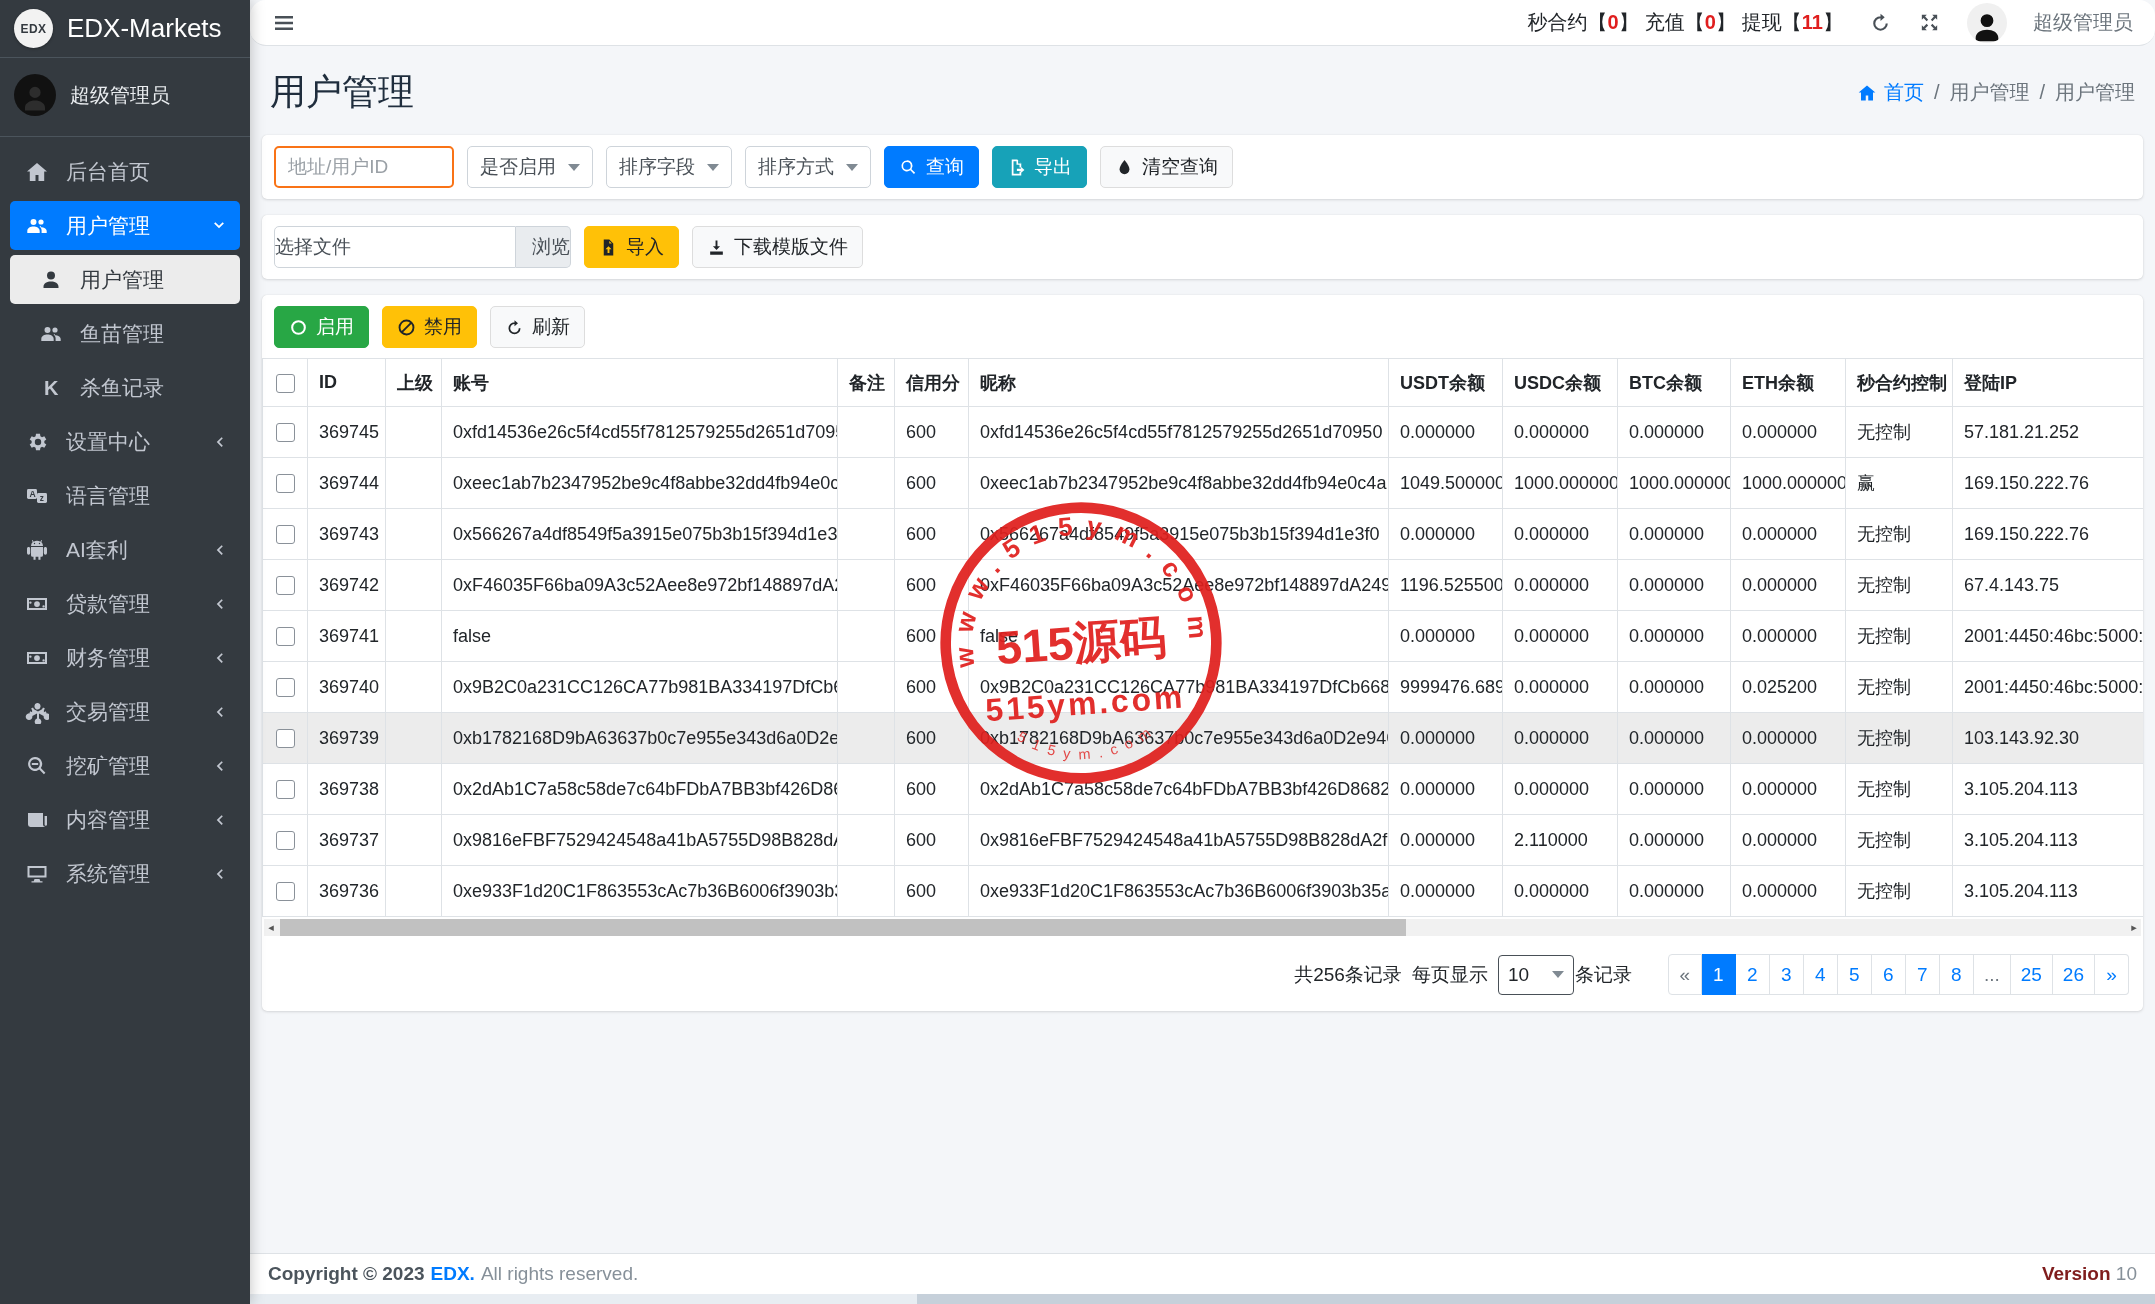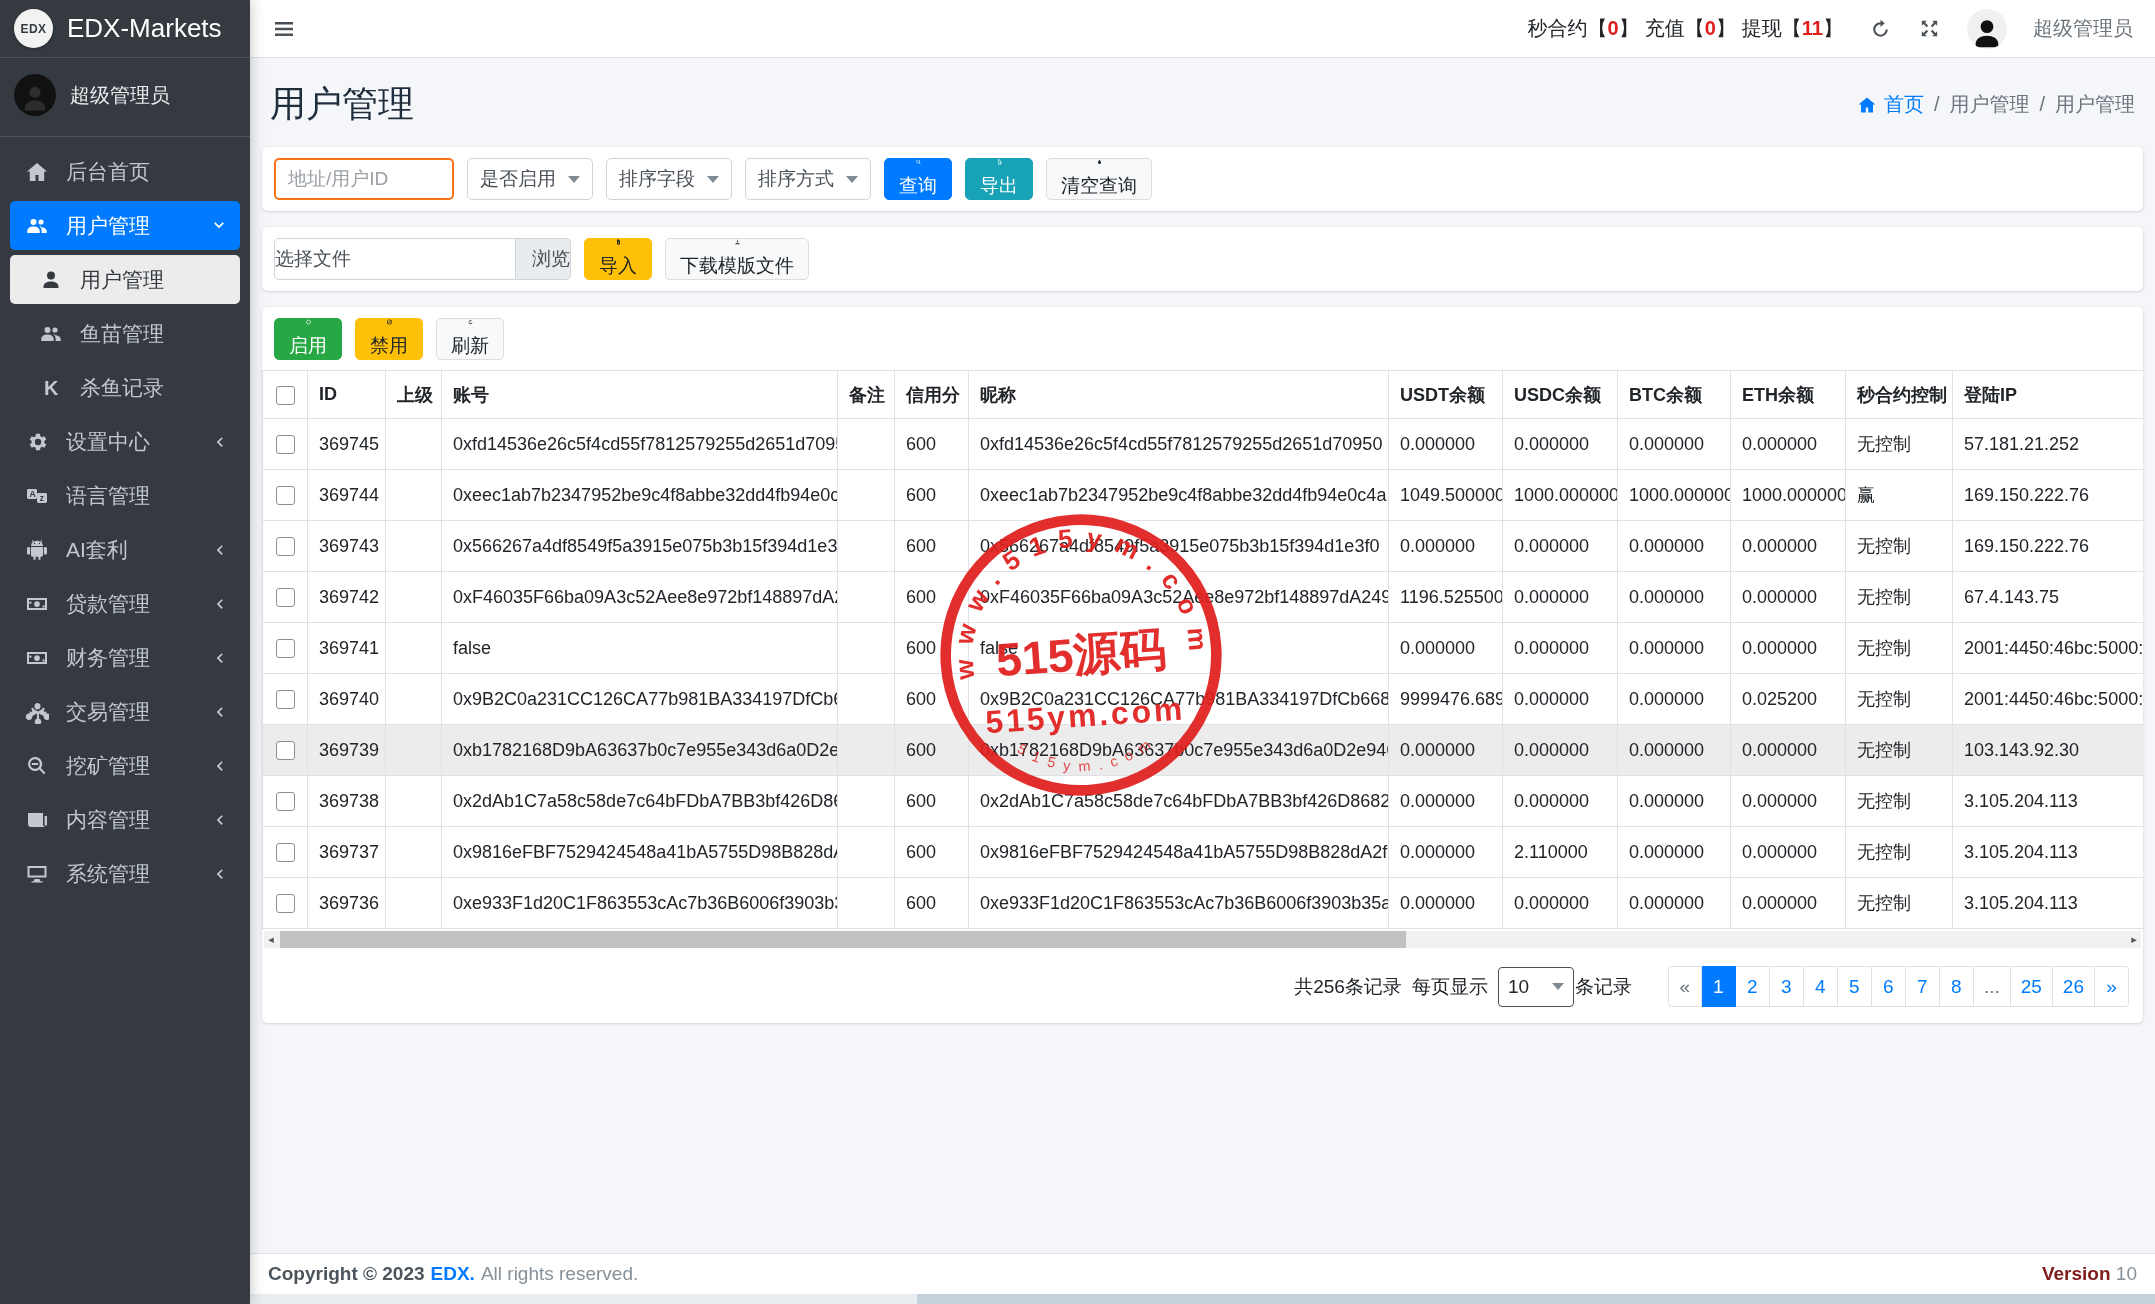--- a/index.html
+++ b/index.html
@@ -21,21 +21,21 @@
   .nav-item .icon { width:30px; min-width:30px; margin-right:14px; display:flex; align-items:center; justify-content:center; }
   .nav-item .icon svg { width:24px; height:24px; fill:currentColor; }
   .nav-item.active-parent { background:#007bff; color:#fff; }
   .nav-item.sub { margin-left:0; padding-left:26px; }
   .nav-item.sub.active { background:#ececec; color:#343a40; }
   .chev { margin-left:auto; display:flex; }
   .chev svg { width:18px; height:18px; fill:currentColor; }
 
   
   .main { flex:1; display:flex; flex-direction:column; position:relative; min-width:0; }
-  .navbar { height:58px; background:#fff; border-bottom:1px solid #dee2e6; display:flex; align-items:center; padding:14px 22px; }
+  .navbar { height:46px; background:#fff; border-bottom:1px solid #dee2e6; display:flex; align-items:center; padding:14px 22px;border-radius:16px; }
   .burger { color:#495057; cursor:pointer; display:flex; }
   .burger svg { width:24px; height:24px; fill:currentColor; }
   .nav-right { margin-left:auto; display:flex; align-items:center; gap:26px; }
   .stats { font-size:20px; color:#212529; display:flex; align-items:center; }
   .stats .num { color:#e01e1e; font-weight:bold; }
   .nav-ic { color:#495057; cursor:pointer; display:flex; }
   .nav-ic svg { width:23px; height:23px; fill:currentColor; }
   .nav-avatar { width:40px; height:40px; border-radius:50%; background:#f0f0f0; display:flex; align-items:center; justify-content:center; overflow:hidden; }
   .nav-avatar svg { width:34px; height:34px; fill:#111; margin-top:8px; }
   .nav-user { font-size:20px; color:#6c757d; }
@@ -48,21 +48,21 @@
   .breadcrumb .home-link svg { width:20px; height:20px; fill:#007bff; }
   .breadcrumb .sep { color:#6c757d; }
 
   .card { background:#fff; border-radius:5px; box-shadow:0 0 1px rgba(0,0,0,.12), 0 1px 3px rgba(0,0,0,.12); margin:0 4px 16px; }
   .card-pad { padding:11px 12px; display:flex; align-items:center; gap:13px; }
 
   .txt-input { width:180px; height:42px; border:2px solid #f97316; border-radius:5px; padding:0 12px; font-size:19px; color:#495057; font-family:inherit; }
   .txt-input::placeholder { color:#9aa0a6; }
   .sel { min-width:125px; height:42px; border:1px solid #ced4da; border-radius:5px; background:#fff; display:flex; align-items:center; justify-content:space-between; padding:0 12px; font-size:19px; color:#495057; cursor:pointer; gap:12px; }
   .caret { width:0; height:0; border-left:6px solid transparent; border-right:6px solid transparent; border-top:7px solid #808a93; }
-  .btn { height:42px; border:1px solid transparent; border-radius:5px; padding:0 14px; font-size:19px; display:inline-flex; align-items:center; gap:8px; cursor:pointer; font-family:inherit; white-space:nowrap;flex-direction:column; }
+  .btn { height:42px; border:1px solid transparent; border-radius:5px; padding:0 14px; font-size:19px; display:inline-flex; align-items:center; gap:8px; cursor:pointer; font-family:inherit; white-space:nowrap; }
   .btn svg { width:19px; height:19px; fill:currentColor; }
   .btn-blue { background:#007bff; border-color:#007bff; color:#fff; }
   .btn-teal { background:#17a2b8; border-color:#17a2b8; color:#fff; }
   .btn-light { background:#f8f9fa; border-color:#ddd; color:#212529; }
   .btn-green { background:#28a745; border-color:#28a745; color:#fff; }
   .btn-yellow { background:#ffc107; border-color:#ffc107; color:#212529; }
 
   .file-group { display:flex; height:42px; width:297px; }
   .file-box { flex:1; border:1px solid #ced4da; border-radius:5px 0 0 5px; display:flex; align-items:center; font-size:19px; color:#495057; background:#fff; }
   .file-browse { width:55px; border:1px solid #ced4da; border-left:none; border-radius:0 5px 5px 0; background:#e9ecef; display:flex; align-items:center; justify-content:flex-end; font-size:19px; color:#495057; cursor:pointer; }

